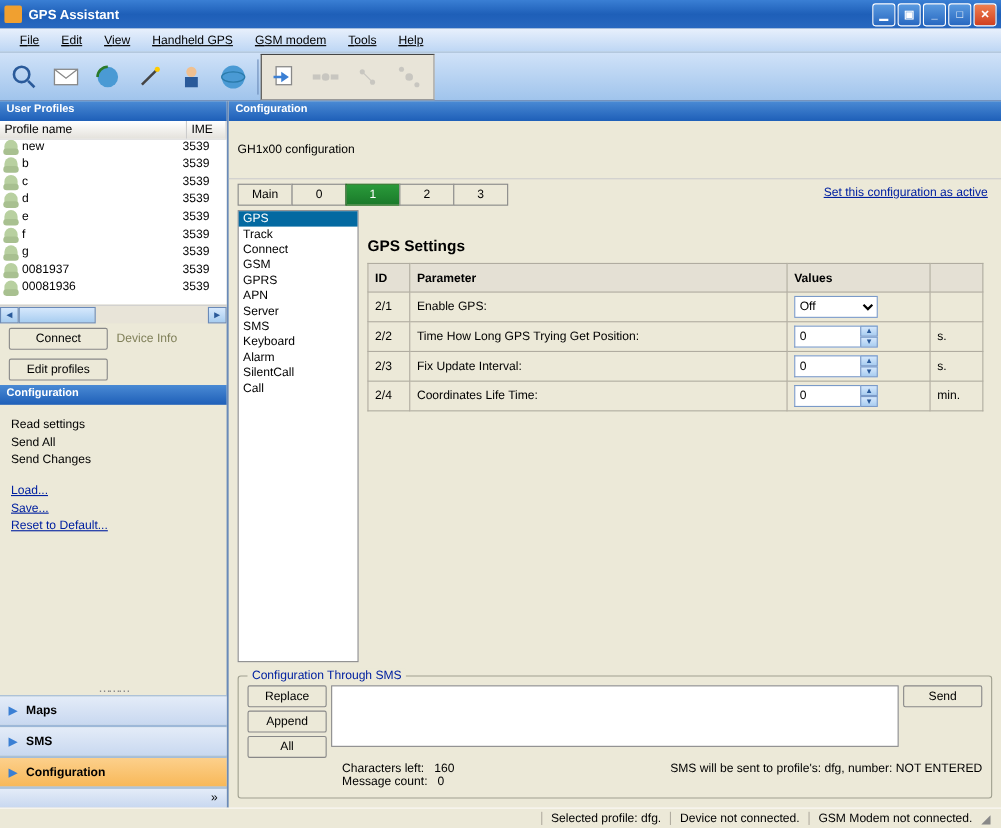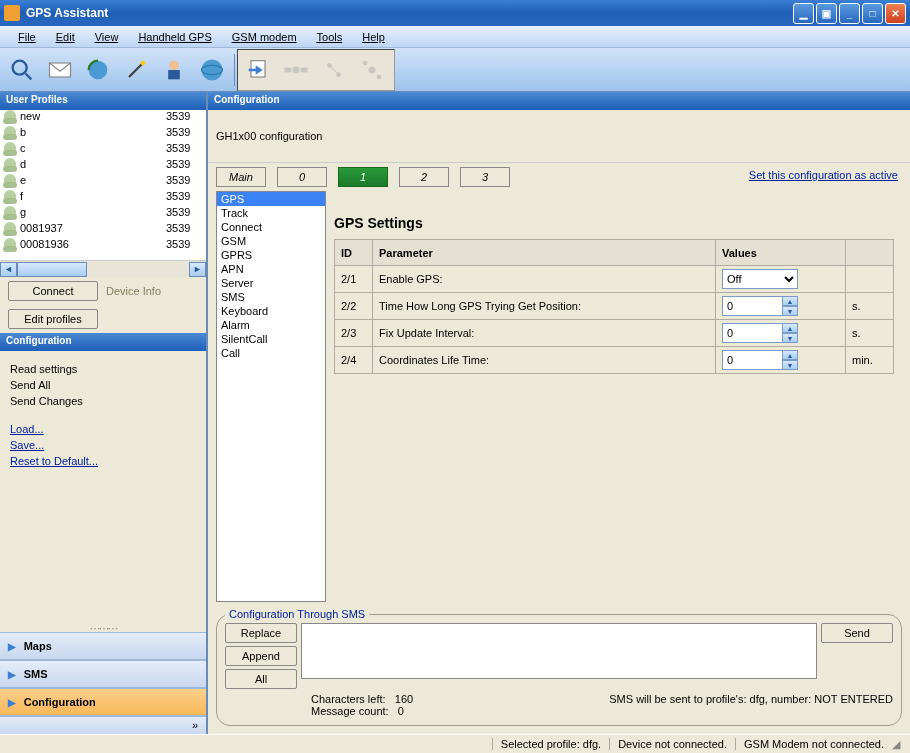--- a/index.html
+++ b/index.html
@@ -62,48 +62,48 @@
 .left-nav { margin-top: auto; }
 .grip { height:8px; display:flex; justify-content:center; align-items:center; }
 .grip::before { content:"⋯⋯⋯"; color:#888; letter-spacing:-2px; }
 .nav-pill { height: 28px; display: flex; align-items: center; padding: 0 8px; background: linear-gradient(to bottom, #e4ecf8, #c8d8f0); border-top: 1px solid #9db8d8; border-bottom: 1px solid #9db8d8; cursor: pointer; font-weight: bold; }
 .nav-pill.active { background: linear-gradient(to bottom, #fcd08c, #f8b858); }
 .nav-pill .tri { color: #3a7fd4; margin-right: 8px; font-size: 10px; }
 .nav-expand { height: 18px; text-align: right; padding: 2px 8px; background: linear-gradient(to bottom, #e4ecf8, #c8d8f0); border-top: 1px solid #9db8d8; cursor:pointer; }
 
 
 .config-bar { padding: 20px 8px; border-bottom:1px solid #ccc; }
-.tabs { display: flex; padding: 4px 8px; gap: 12px; font-style: italic; }
+.tabs { display: flex; padding: 4px 8px; gap: 0; }
 .tab { width: 50px; height: 20px; border:1px solid #888; background:#ece9d8; display:flex; align-items:center; justify-content:center; cursor:pointer; margin-right:-1px; }
 .tab.main-tab { width: 50px; }
 .tab.active { background: linear-gradient(to bottom, #2a9a3a, #1a7a2a); color:#fff; border-color:#1a6a1a; }
 
 .editor-row { display:flex; flex:1; padding: 0 8px 8px 8px; gap:8px; overflow:hidden; }
 .cat-list { width:110px; background:#fff; border:1px solid #888; }
 .cat-list div { padding: 1px 4px; cursor:pointer; }
-.cat-list div.selected { background:#3b82f6; color:#fff; }
+.cat-list div.selected { background:#0369a1; color:#fff; }
 
 .settings-area { flex:1; position:relative; }
 .set-link { position:absolute; right:0; top:-24px; color:#0020a0; text-decoration:underline; cursor:pointer; }
 .settings-title { font-size:14px; font-weight:bold; margin-bottom:8px;margin-top:24px; }
 .settings-table { width: 560px; border-collapse: collapse; }
 .settings-table th, .settings-table td { border:1px solid #b0aca0; padding: 3px 6px; text-align:left; height:26px; }
 .settings-table th { background:#e4e0d4; font-weight:bold;margin-top:44px; }
 .settings-table .col-id { width:38px; }
 .settings-table .col-val { width:130px; }
 .settings-table .col-unit { width:48px; }
 .sel, .spin { width: 76px; border:1px solid #7a9ac8; height:20px; }
 .sel { background:#fff; }
 .spin-wrap { display:inline-flex; }
 .spin-input { width:60px; border:1px solid #7a9ac8; border-right:none; height:20px; padding:0 4px; background:#fff; }
 .spin-btns { width:16px; display:flex; flex-direction:column; }
 .spin-btns span { flex:1; background:linear-gradient(to bottom,#d6e8fc,#a8cdf0); border:1px solid #7a9ac8; display:flex; align-items:center; justify-content:center; font-size:7px; color:#2a5a9a; cursor:pointer; }
 
 
-.sms-box { margin: 4px 8px 8px 8px; border:1px solid #a0a090; border-radius:14px; padding: 8px; position:relative; }
+.sms-box { margin: 4px 8px 8px 8px; border:1px solid #a0a090; border-radius:3px; padding: 8px; position:relative; }
 .sms-box .legend { position:absolute; top:-7px; left:8px; background:#ece9d8; padding:0 4px; color:#0020a0; }
 .sms-box .sms-row { display:flex; gap:4px; }
 .sms-col-btns { display:flex; flex-direction:column; gap:3px; }
 .sms-text { flex:1; height:56px; background:#fff; border:1px solid #888; resize:none; padding:2px; }
 .sms-info { display:flex; justify-content:space-between; margin-top:4px; padding-left:86px; }
 
 
 .statusbar { height:19px; background:#ece9d8; border-top:1px solid #fff; display:flex; align-items:center; justify-content:flex-end; padding:0 4px; gap:0; }
 .statusbar span { border-left:1px solid #b0aca0; padding:0 8px; }
 .statusbar .grip-corner { width:14px; padding:0; border:none; color:#888; }
@@ -198,20 +198,24 @@
         </svg>
       </div>
   </div>
 </div>
 
 <div class="main">
 
   <div class="left-pane">
     <div class="panel-header">User Profiles</div>
     <div class="profiles">
+      <div class="list-header">
+        <span class="col-name">Profile name</span>
+        <span class="col-ime">IME</span>
+      </div>
       <div class="list-body" id="profiles-body">
           <div class="row">
             <span class="person-icon"></span>
             <span class="pname">new</span>
             <span class="pime">3539</span>
           </div>
           <div class="row">
             <span class="person-icon"></span>
             <span class="pname">b</span>
             <span class="pime">3539</span>

